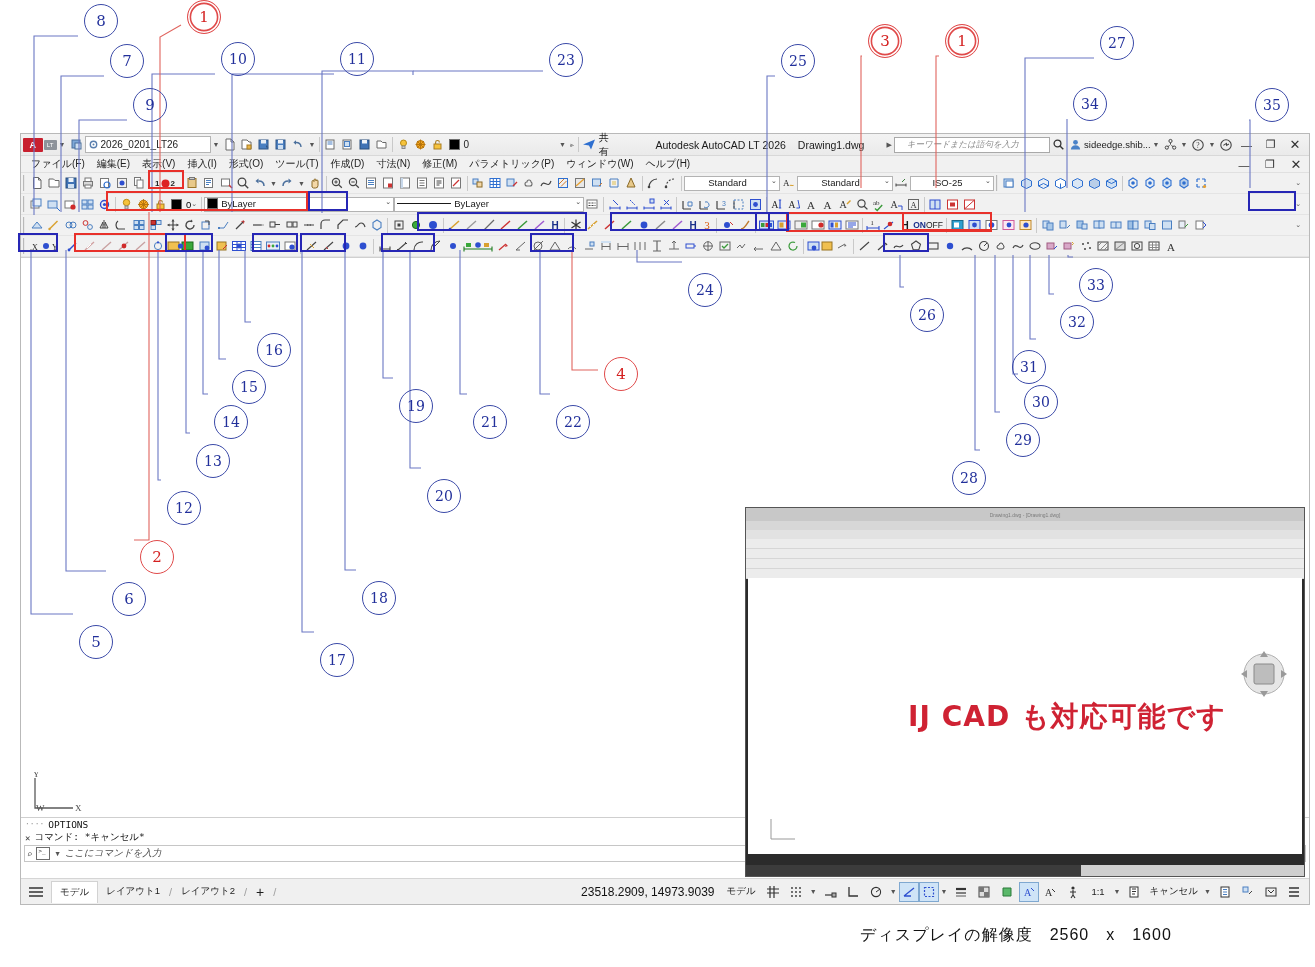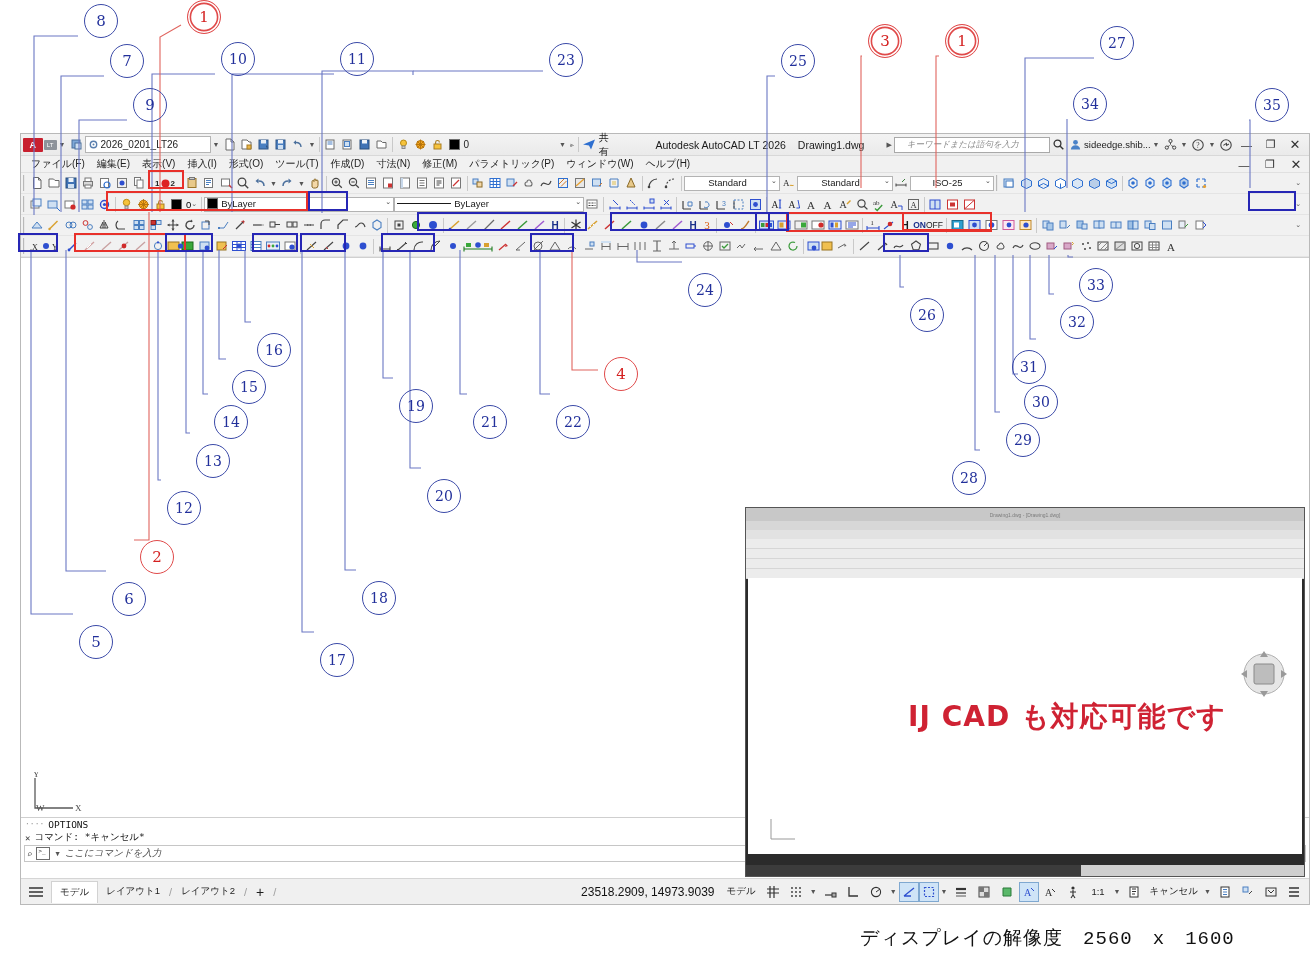--- a/index.html
+++ b/index.html
@@ -176,22 +176,22 @@
   }
   .insettext .l1{font-size:28px;letter-spacing:1px;}
   .insettext .l2{font-size:28px;letter-spacing:1px;}
   #viewcube{
     position:absolute;right:14px;top:72px;width:48px;height:48px;
   }
 
   
   #caption{
     position:absolute;left:860px;top:925px;width:450px;
-    font-size:19px;color:#111;letter-spacing:1px;white-space:nowrap;
-    font-family:Liberation Mono, monospace;
+    font-size:16px;color:#111;letter-spacing:1px;white-space:nowrap;
+    font-family:Liberation Sans, sans-serif;
   }
 
   
   #overlay{position:absolute;left:0;top:0;width:1315px;height:967px;pointer-events:none;}
   .callout{
     position:absolute;border-radius:50%;
     display:flex;align-items:center;justify-content:center;
     font-family:"DejaVu Serif","Liberation Serif",serif;
     background:transparent;
     box-sizing:border-box;

